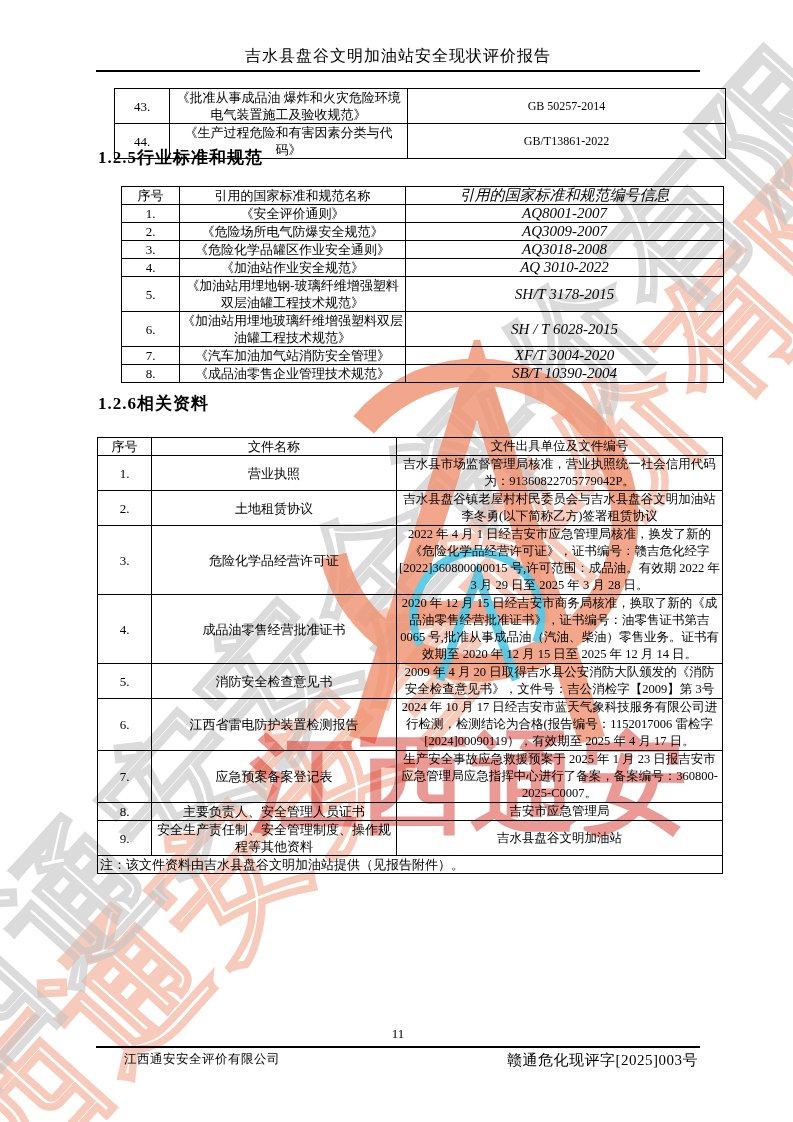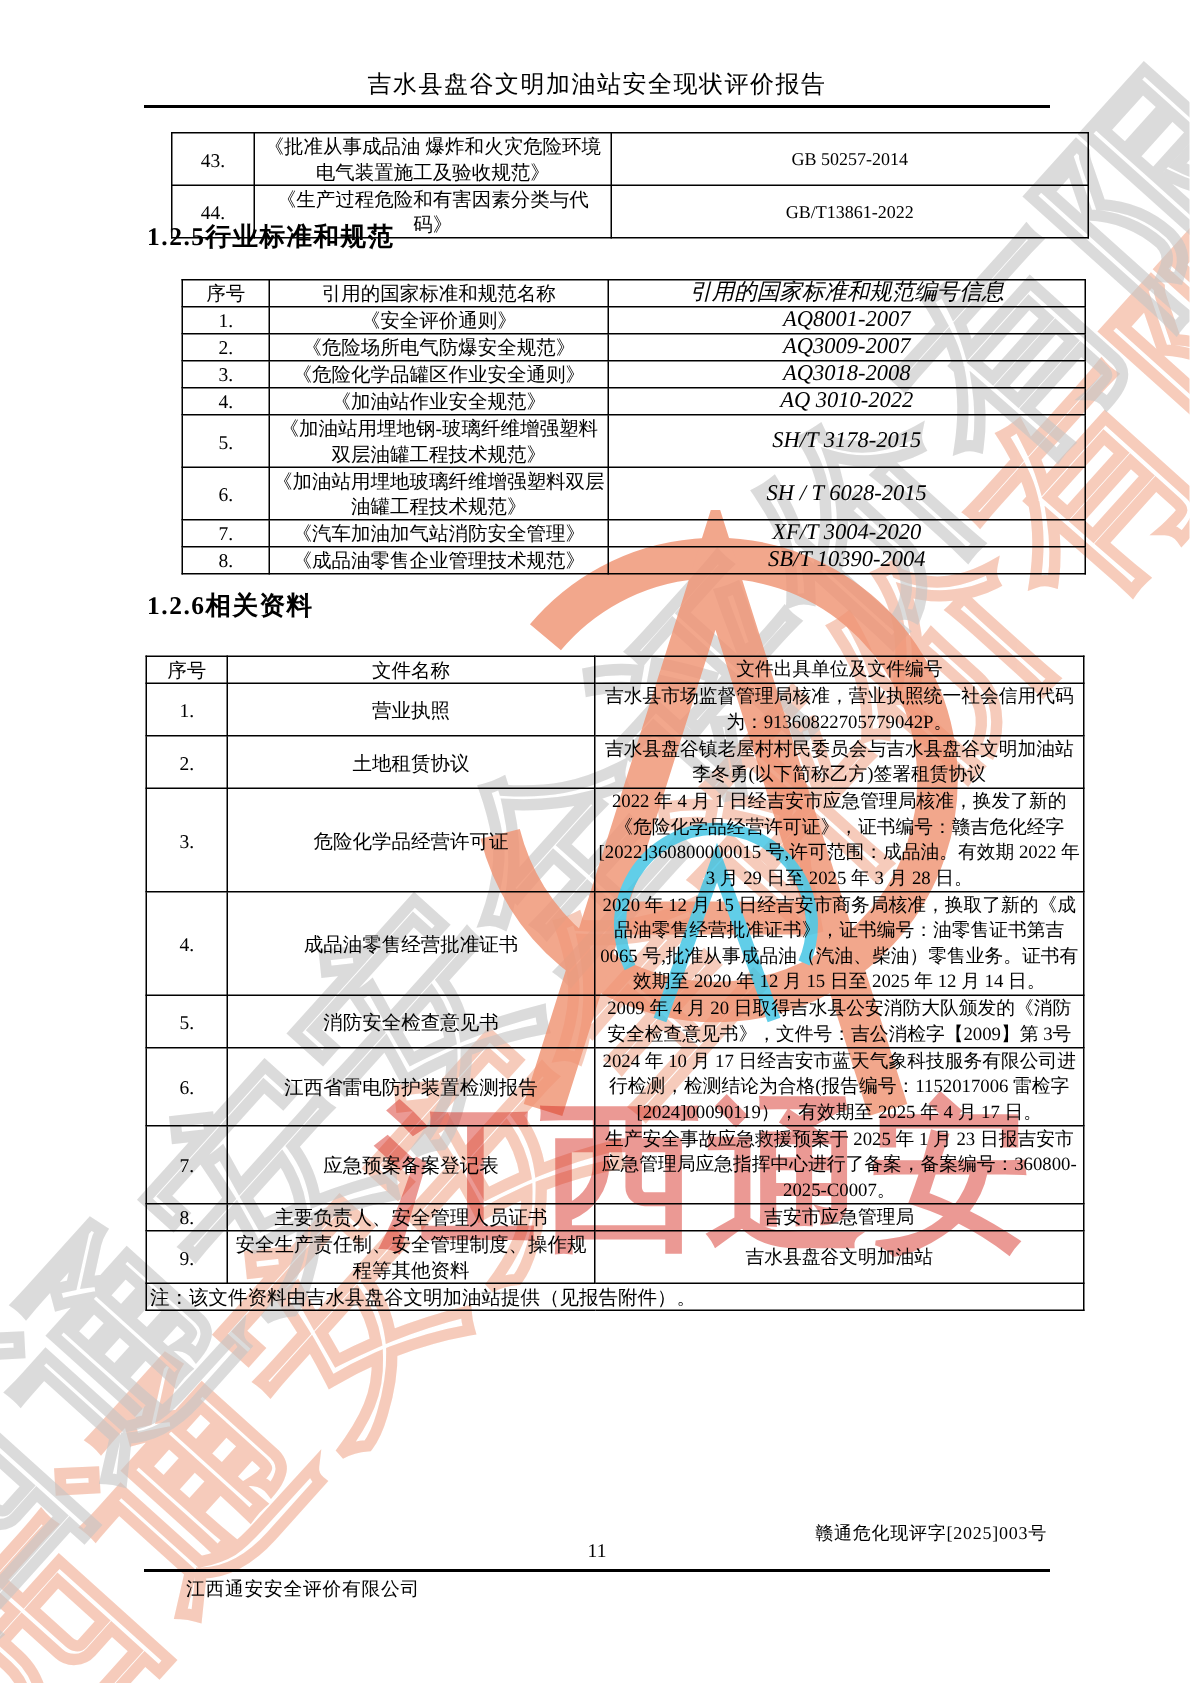--- a/index.html
+++ b/index.html
@@ -41,21 +41,21 @@
   #t-cont .c0{width:50px;}  #t-cont .c1{width:233px;} #t-cont .c2{width:313px;font-size:12px;}
   #t-std{position:absolute;top:186px;left:121px;width:587px;font-size:13px;line-height:17px;}
   #t-std .c0{width:53px;}  #t-std .c1{width:221px;} #t-std .c2{width:313px;font-size:15px;font-style:italic;}
   #t-doc{position:absolute;top:437px;left:97px;width:610px;font-size:13px;line-height:17px;}
   #t-doc .c0{width:49px;}  #t-doc .c1{width:240px;margin-top:39px;} #t-doc .c2{width:321px;font-size:12.5px;}
   #t-doc td.c2{text-align:center;}
   .note-cell{text-align:left;font-size:13px;}
   .page-number{position:absolute;top:1026px;left:96px;width:604px;text-align:center;font-size:13px;}
   .footer-rule{position:absolute;top:1046px;left:96px;width:604px;height:0;border-top:2px solid #000;}
   .footer-left{position:absolute;top:1051px;left:124px;font-size:12.5px;letter-spacing:.5px;}
-  .footer-right{position:absolute;top:1014px;right:95px;font-size:12px;letter-spacing:.5px;}
+  .footer-right{position:absolute;top:1051px;right:95px;font-size:15px;letter-spacing:.5px;}
 </style>
 </head>
 <body>
 
 <div class="wm-layer">
   <div class="wm-diag salmon">江西通安安全评价有限公司</div>
   <div class="wm-diag gray">江西通安安全评价有限公司</div>
   <svg class="wm-logo" width="380" height="410" viewBox="0 0 380 410">
     <circle cx="185" cy="180" r="148" fill="none" stroke="#F09474" stroke-width="27" stroke-dasharray="790 140" transform="rotate(-140 185 180)"></circle>
     <path d="M 70 400 L 185 35 L 300 400" fill="none" stroke="#F09474" stroke-width="27"></path>

